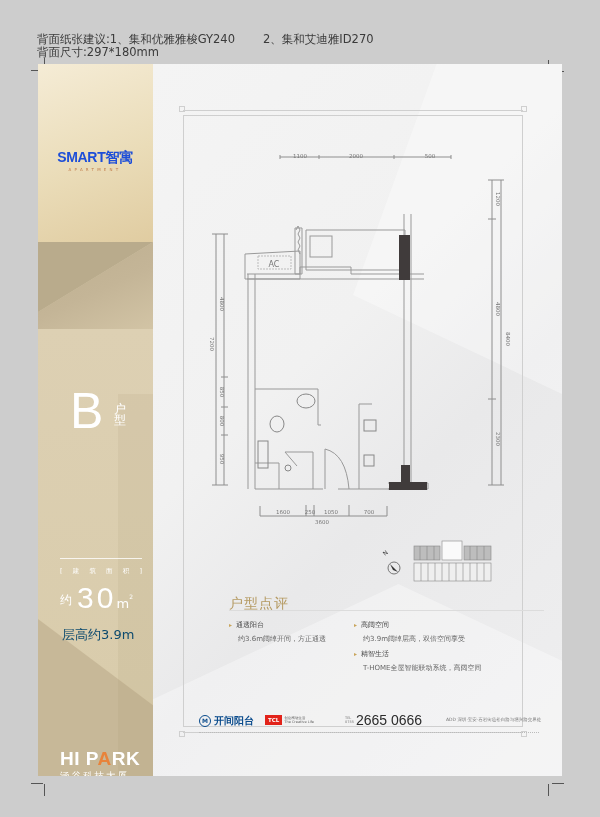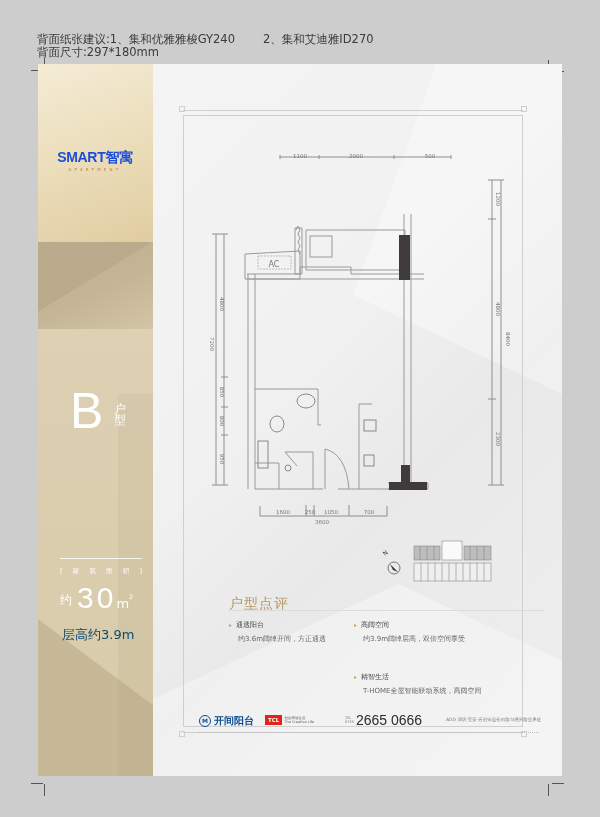--- a/index.html
+++ b/index.html
@@ -129,20 +129,24 @@
       <span>面</span>
       <span>积</span>
       <span>]</span>
     </div>
     <div class="area">
       <span class="pre">约</span>
       <span class="num">30</span><span class="unit"><span>m</span><sup>2</sup></span>
     </div>
     <div class="height">层高约3.9m</div>
 
+    <div class="hipark">
+      <div class="h"><span>HI P</span><span class="a">A</span><span>RK</span></div>
+      <div class="c">涵谷科技大厦</div>
+    </div>
   </div>
 
   <div class="rp">
     <div class="facet1"></div>
     <div class="facet2"></div>
   </div>
 
   <div class="frame" style="left:145px;top:46px;width:340px;height:0;border-width:1px 0 0 0;"></div>
   <div class="frame" style="left:145px;top:51px;width:340px;height:612px;"></div>
   <div class="frame" style="left:145px;top:668px;width:340px;height:0;border-width:1px 0 0 0;"></div>
@@ -236,21 +240,21 @@
   <div class="reviews-title" style="left:191px;top:531px;">户型点评</div>
   <div class="reviews-line" style="left:191px;top:546px;"></div>
   <div class="rv" style="left:200px;top:556px;">
     <div class="t">通透阳台</div>
     <div class="d">约3.6m阔绰开间，方正通透</div>
   </div>
   <div class="rv" style="left:325px;top:556px;">
     <div class="t">高阔空间</div>
     <div class="d">约3.9m阔绰层高，双倍空间享受</div>
   </div>
-  <div class="rv" style="left:325px;top:585px;margin-top:23px;">
+  <div class="rv" style="left:325px;top:585px;">
     <div class="t">精智生活</div>
     <div class="d">T-HOME全屋智能联动系统，高阔空间</div>
   </div>
 
   <div class="footer" style="left:161px;top:648px;">
     <div class="cmsk">
       <span class="logo">M</span>
       <span>开间阳台</span>
     </div>
     <div class="tcl">

